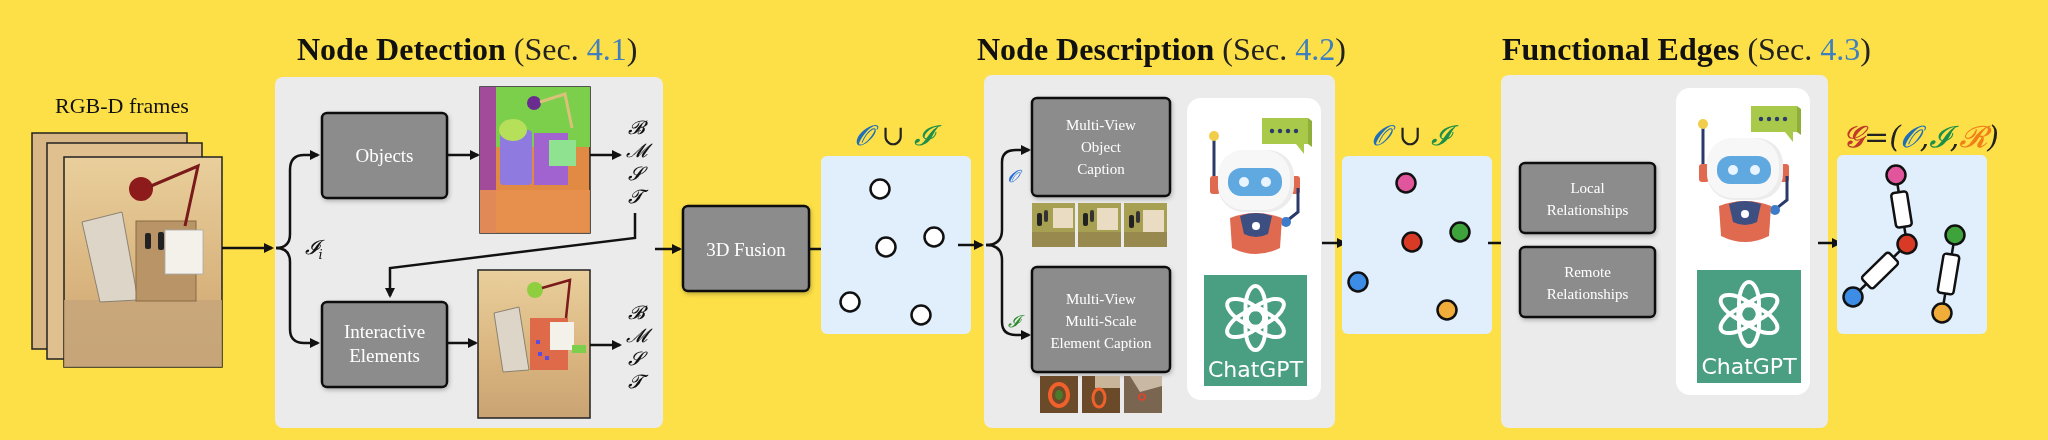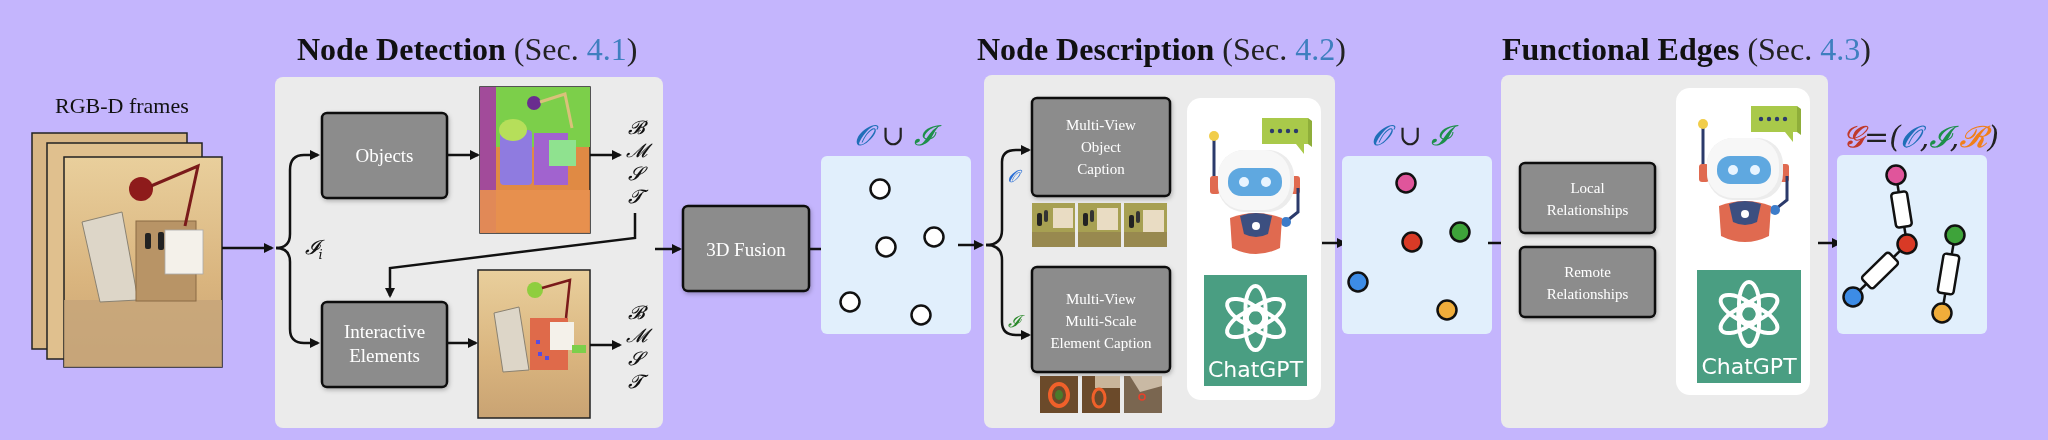--- a/index.html
+++ b/index.html
@@ -1,16 +1,16 @@
 <!DOCTYPE html>
 <html><head>
 <meta charset="utf-8">
 <style>
   html, body { margin: 0; padding: 0; background: #ffffff; }
-  #canvas { position: relative; width: 2048px; height: 440px; overflow: hidden; background: #c4b5fd; font-family: "Liberation Serif", "DejaVu Serif", serif; }
+  #canvas { position: relative; width: 2048px; height: 440px; overflow: hidden; background: #fde047; font-family: "Liberation Serif", "DejaVu Serif", serif; }
   svg { position: absolute; left: 0; top: 0; }
   .title-main { font-family: "Liberation Serif", serif; font-weight: bold; font-size: 32px; fill: #111; }
   .title-sec { font-family: "Liberation Serif", serif; font-size: 32px; fill: #222; }
   .title-num { font-family: "Liberation Serif", serif; font-size: 32px; fill: #3f7fbf; }
   .label { font-family: "Liberation Serif", serif; font-size: 22px; fill: #111; }
   .box-text { font-family: "Liberation Serif", serif; font-size: 19px; fill: #ffffff; }
   .box-text-sm { font-family: "Liberation Serif", serif; font-size: 15px; fill: #ffffff; }
   .math { font-family: "DejaVu Serif", serif; font-style: italic; }
   .chatgpt-text { font-family: "DejaVu Sans", sans-serif; font-size: 22px; fill: #ffffff; }
 </style>

